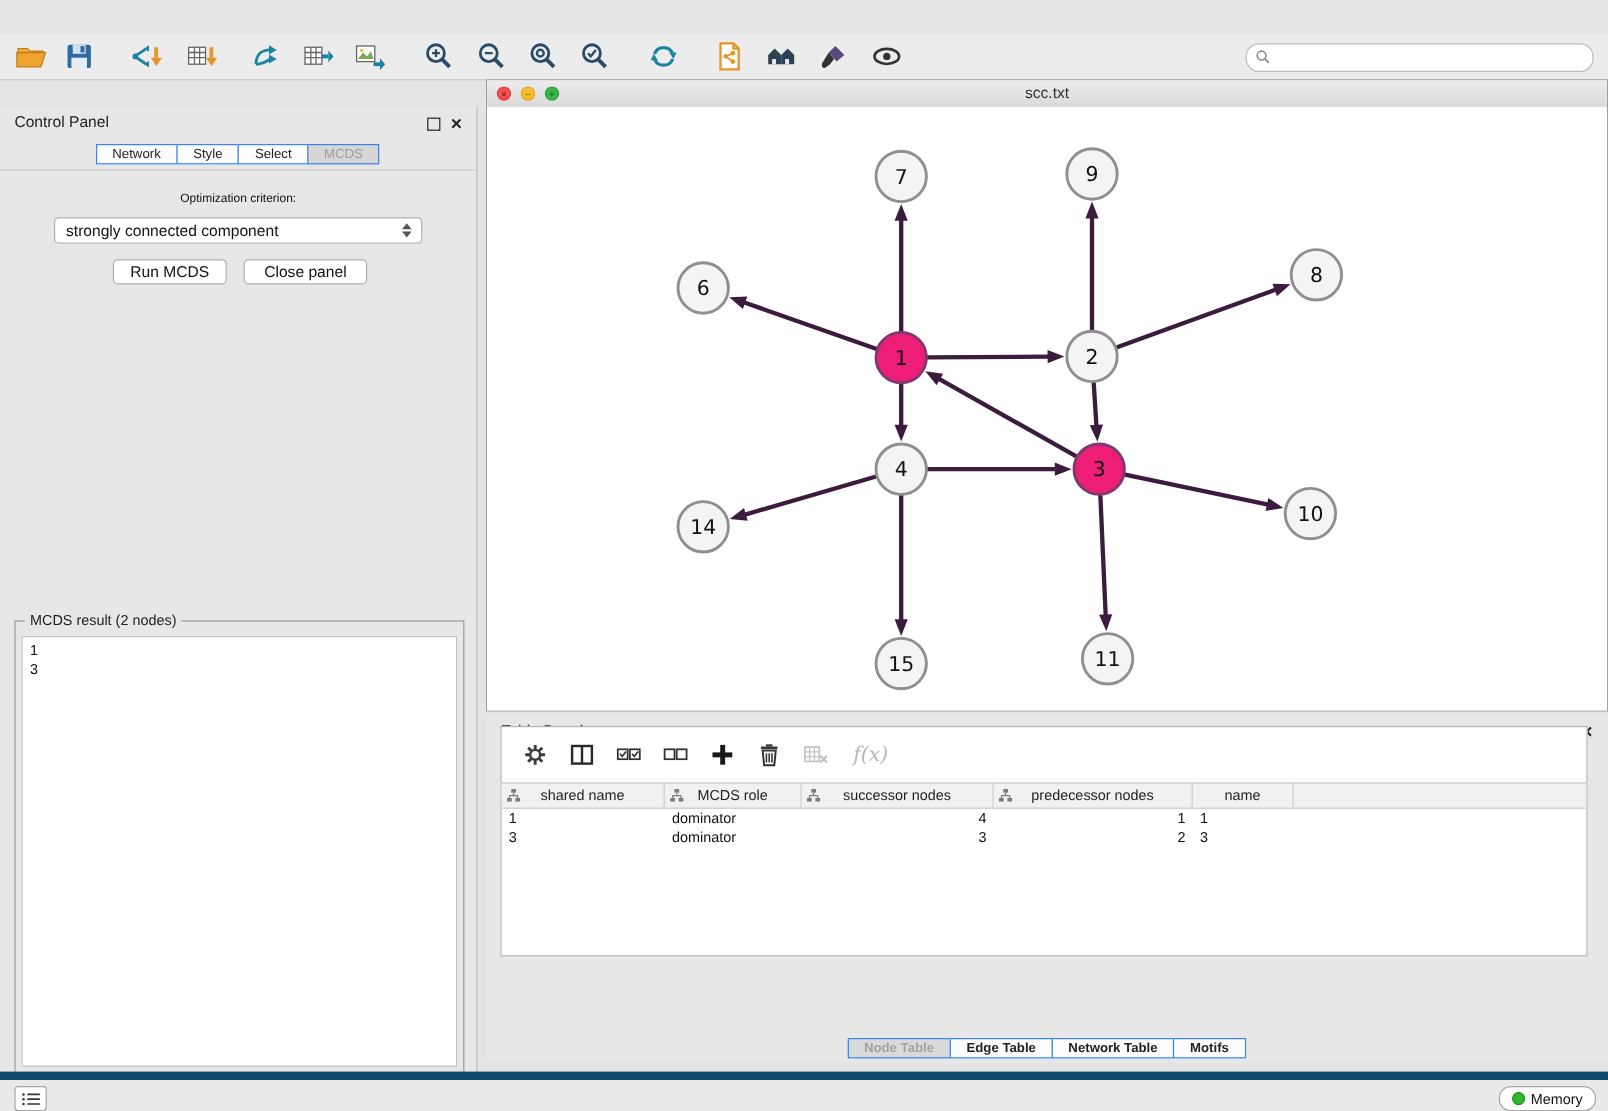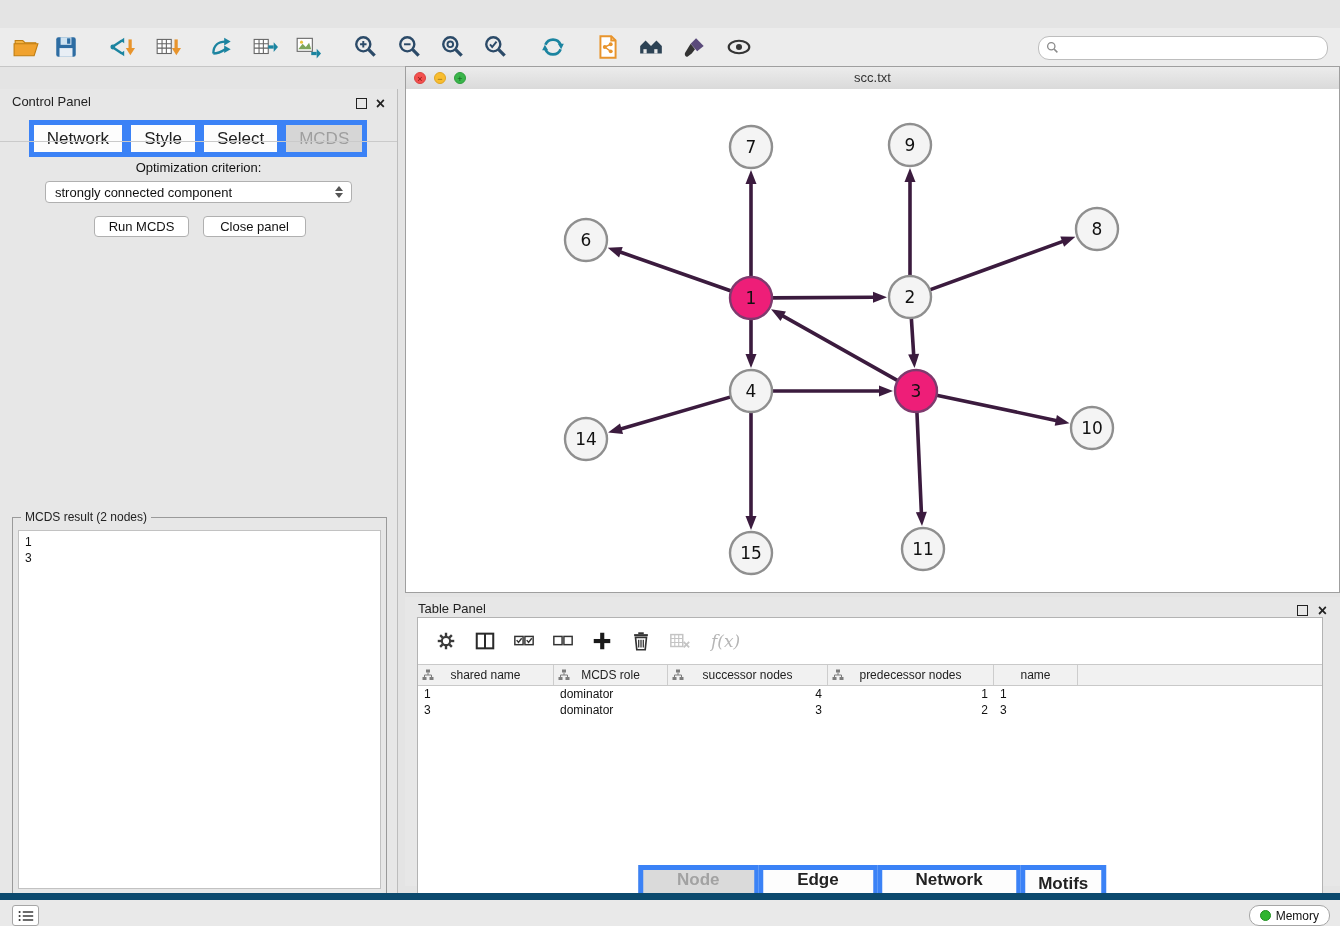--- a/index.html
+++ b/index.html
@@ -28,25 +28,25 @@
   .float-ico{position:absolute;width:9px;height:9px;border:1.6px solid #222;background:transparent;cursor:pointer;}
   .close-ico{position:absolute;font-size:16px;font-weight:bold;color:#222;line-height:11px;cursor:pointer;}
 
   
   .control-panel{position:absolute;left:0;top:66px;width:397px;height:820px;background:#e7e7e7;
     border-right:1px solid #bdbdbd;margin-top:23px;}
   .cp-title{position:absolute;left:12px;top:0;height:26px;line-height:26px;}
   .cp-float{right:30px;top:9px;}
   .cp-close{right:12px;top:9px;}
   .cp-tabs{position:absolute;left:0;top:31px;width:100%;display:flex;justify-content:center;}
-  .tab{height:37px;padding:0 13px;border:5px solid #3b82f6;background:#fdfdfd;font-size:17px;
+  .tab{height:17px;padding:0 13px;border:1px solid #3b82f6;background:#fdfdfd;font-size:11px;
     color:#222;margin-left:-1px;cursor:pointer;font-family:"Liberation Sans",sans-serif;}
   .tab.active{background:#d6d6d6;color:#9e9e9e;}
   .cp-tabline{position:absolute;left:0;top:52px;width:100%;border-top:1px solid #cacaca;}
-  .opt-label{position:absolute;left:0;top:71px;width:100%;text-align:center;font-size:13px;color:#111;}
+  .opt-label{position:absolute;left:0;top:71px;width:100%;text-align:center;font-size:10px;color:#111;}
   .criterion{position:absolute;left:45px;top:92px;width:307px;height:22px;background:#fff;
     border:1px solid #b0b0b0;border-radius:4px;font-size:13px;line-height:22px;color:#111;
     padding-left:9px;box-sizing:border-box;cursor:pointer;}
   .stepper{position:absolute;right:8px;top:4px;display:flex;flex-direction:column;gap:2px;}
   .stepper i{display:block;width:0;height:0;border-left:4px solid transparent;border-right:4px solid transparent;}
   .stepper .up{border-bottom:5px solid #555;}
   .stepper .down{border-top:5px solid #555;}
   .cp-btn{position:absolute;top:127px;height:21px;background:#fff;border:1px solid #b0b0b0;
     border-radius:4px;font-size:13px;color:#111;cursor:pointer;font-family:"Liberation Sans",sans-serif;}
   .run-btn{left:94px;width:95px;}
@@ -69,21 +69,21 @@
   .tl-red{left:8px;background:#f4504e;border-color:#d84442;color:#7c1412;}
   .tl-yellow{left:28px;background:#f8bd2f;border-color:#dfa524;color:#8a6410;}
   .tl-green{left:48px;background:#3ab54a;border-color:#2f9e3e;color:#145c1f;}
   .net-canvas{position:absolute;left:0;top:22px;width:933px;height:503px;background:#fff;}
 
   
   .table-panel{position:absolute;left:405px;top:597px;width:935px;height:289px;background:#e7e7e7;}
   .tp-title{position:absolute;left:13px;top:0;height:24px;line-height:24px;}
   .tp-float{right:32px;top:8px;}
   .tp-close{right:13px;top:8px;}
-  .tp-content{position:absolute;left:12px;top:20px;width:906px;height:280px;background:#fff;
+  .tp-content{position:absolute;left:12px;top:8px;width:906px;height:192px;background:#fff;
     border:1px solid #b3b3b3;box-sizing:border-box;}
   .tp-toolbar{position:absolute;left:0;top:0;width:100%;height:46px;display:flex;align-items:center;
     padding-left:14px;box-sizing:border-box;gap:9px;}
   .tp-tbtn{width:30px;height:30px;border:none;background:transparent;cursor:pointer;padding:3px;}
   .tp-tbtn svg{width:22px;height:22px;display:block;}
   .fx{font-family:"DejaVu Serif",serif;font-style:italic;font-size:17px;color:#b5b5b5;
     border:none;background:transparent;cursor:pointer;width:40px;}
   .tgrid{position:absolute;left:0;top:46px;width:100%;}
   .thead{display:flex;height:20px;background:#f1f1f1;border-top:1px solid #c9c9c9;
     border-bottom:1px solid #c9c9c9;}

